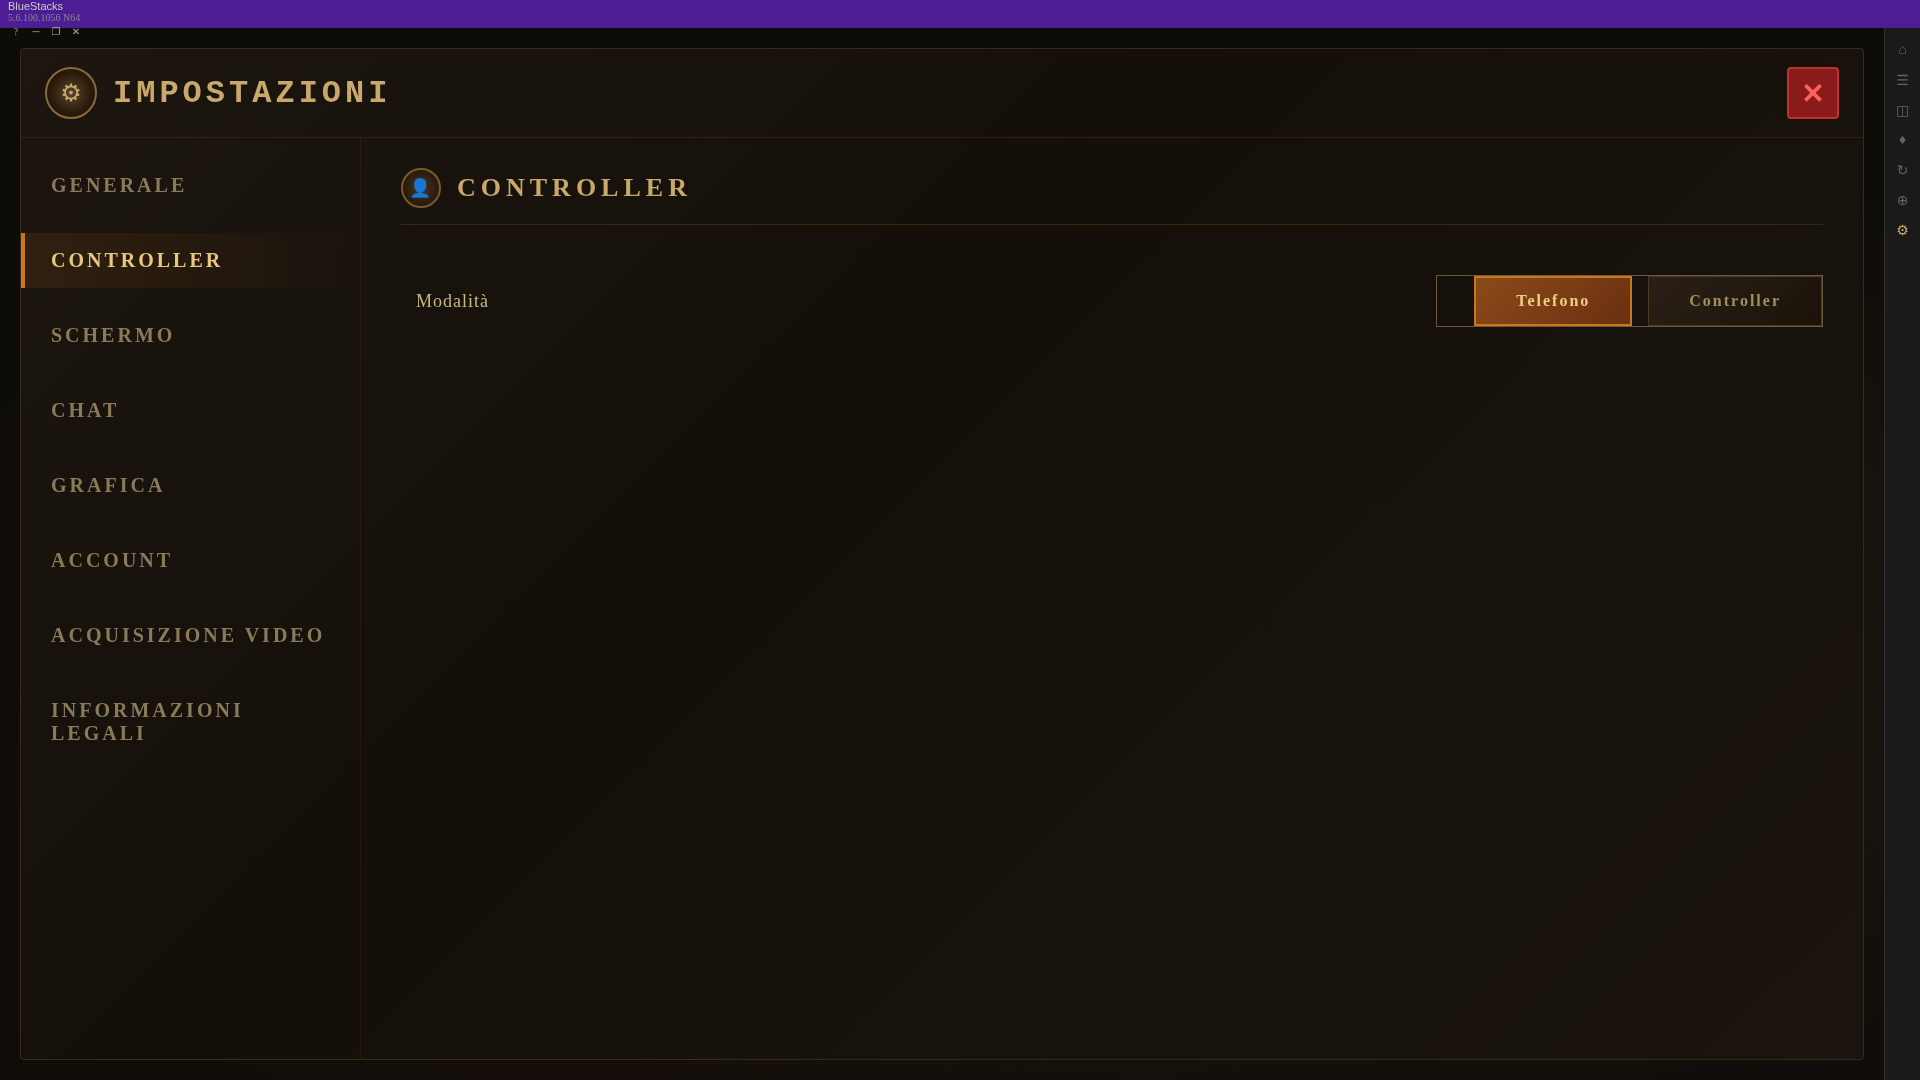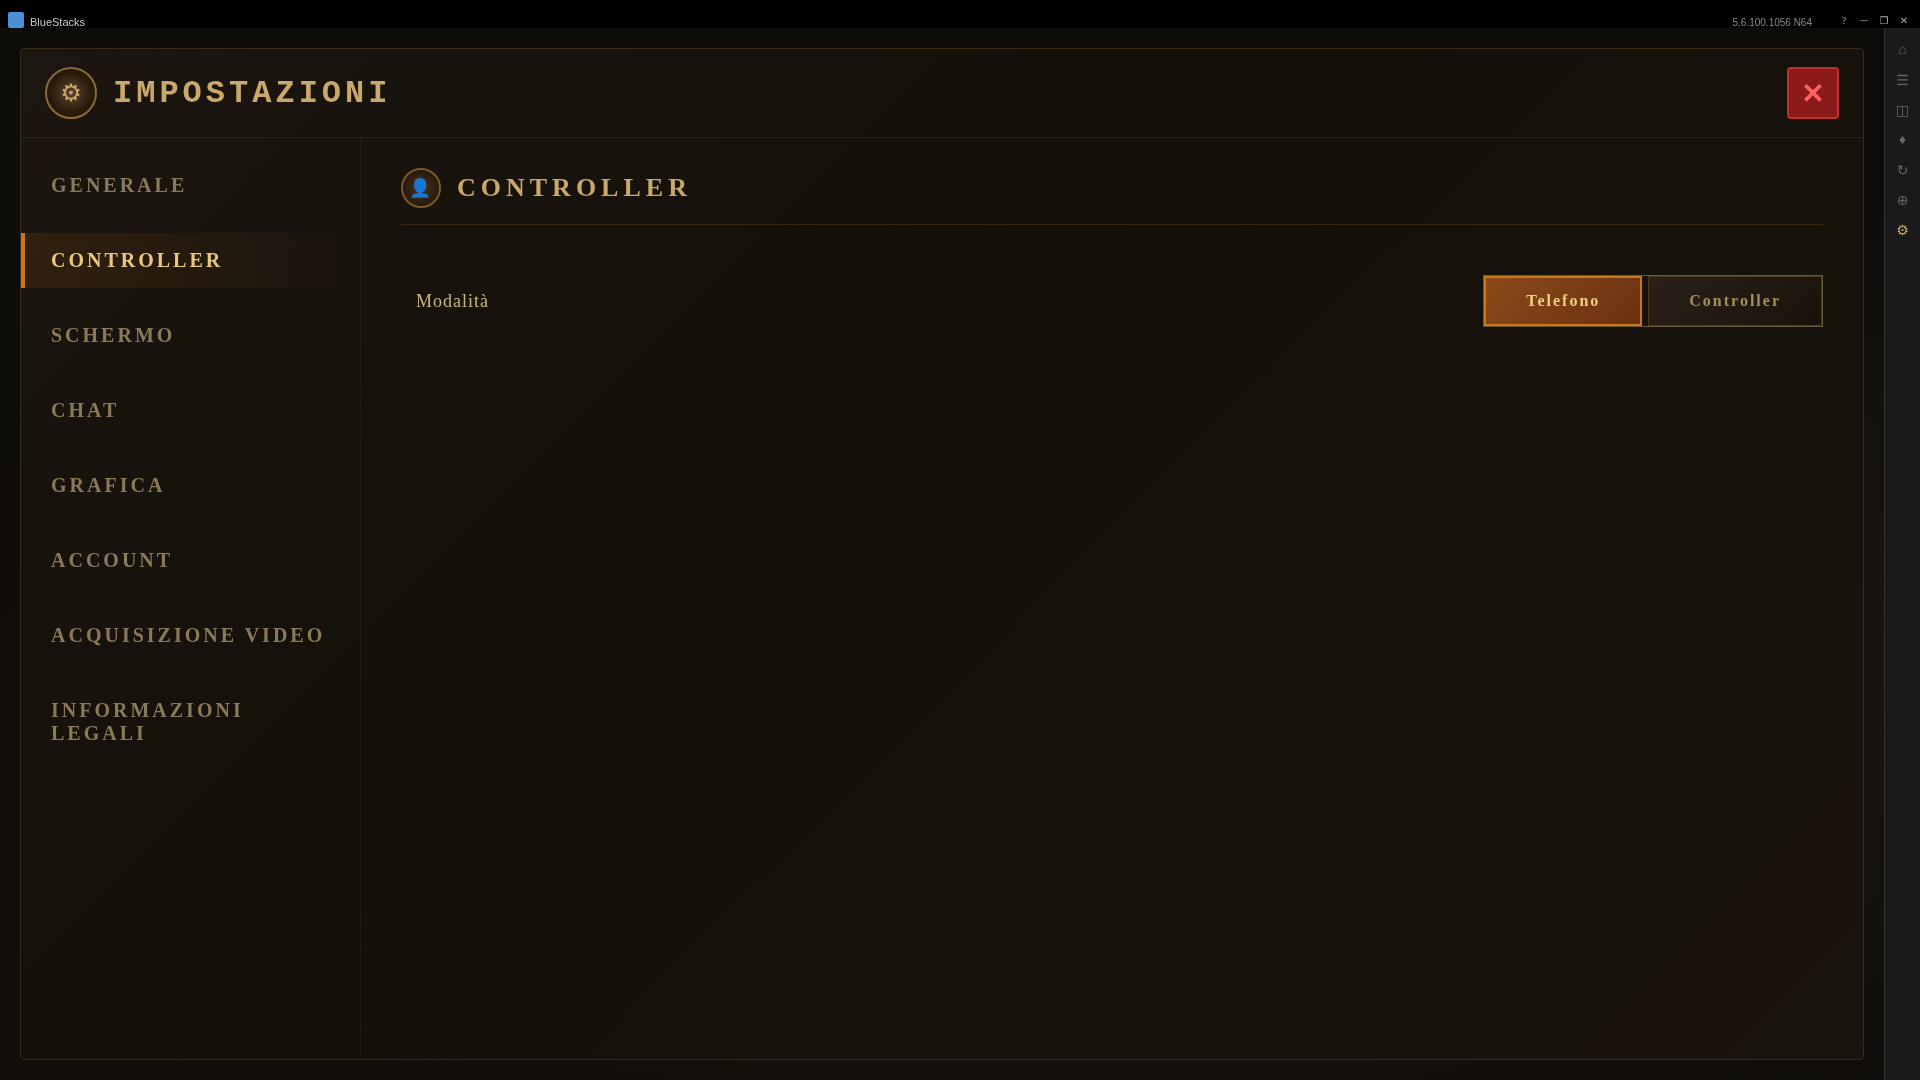--- a/index.html
+++ b/index.html
@@ -10,42 +10,43 @@
       overflow: hidden;
       background: #1a1410;
       font-family: 'Times New Roman', serif;
     }
 
     
     .titlebar {
       position: absolute;
       top: 0; left: 0; right: 0;
       height: 28px;
-      background: #000000;
-      display: flex;
-      align-items: flex-end;
+      background: #4c1d95;
+      display: flex;
+      align-items: flex-start;
       padding: 0 8px;
       z-index: 100;
+      flex-direction: column;
     }
     .titlebar-icon {
       width: 16px; height: 16px;
       background: #4a90d9;
       border-radius: 2px;
       margin-right: 6px;
     }
     .titlebar-title {
       color: #ccc;
       font-size: 11px;
       font-family: Arial, sans-serif;
       flex: 1;
     }
     .titlebar-subtitle {
       color: #888;
       font-size: 10px;
-      font-family: Liberation Sans, sans-serif;
+      font-family: Liberation Serif, serif;
       margin-right: 24px;
     }
     .titlebar-controls {
       display: flex;
       gap: 4px;
     }
     .titlebar-btn {
       width: 16px; height: 16px;
       display: flex; align-items: center; justify-content: center;
       color: #aaa;
@@ -259,22 +260,23 @@
     .setting-label {
       font-size: 18px;
       color: #c8b880;
       flex: 1;
       font-family: 'Palatino Linotype', serif;
       letter-spacing: 1px;
     }
 
     .setting-buttons {
       display: flex;
-      gap: 6px;
+      gap: 16px;
       border: 1px solid #6a5a3a;
+      padding-left: 37px;
     }
 
     .mode-btn {
       padding: 14px 40px;
       font-size: 16px;
       letter-spacing: 2px;
       cursor: pointer;
       font-family: 'Palatino Linotype', serif;
       font-weight: bold;
       border: none;

